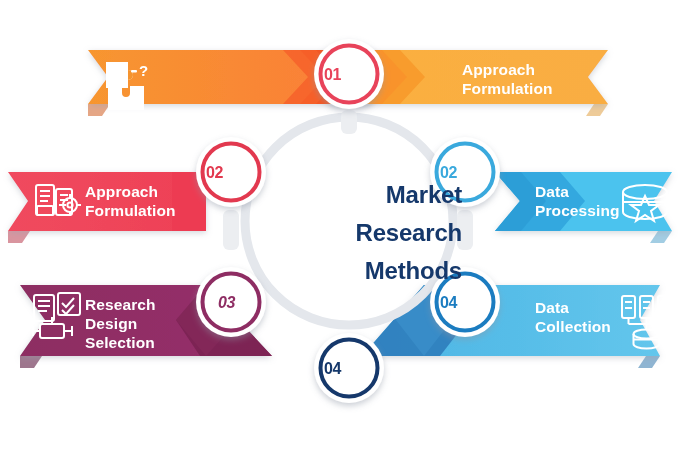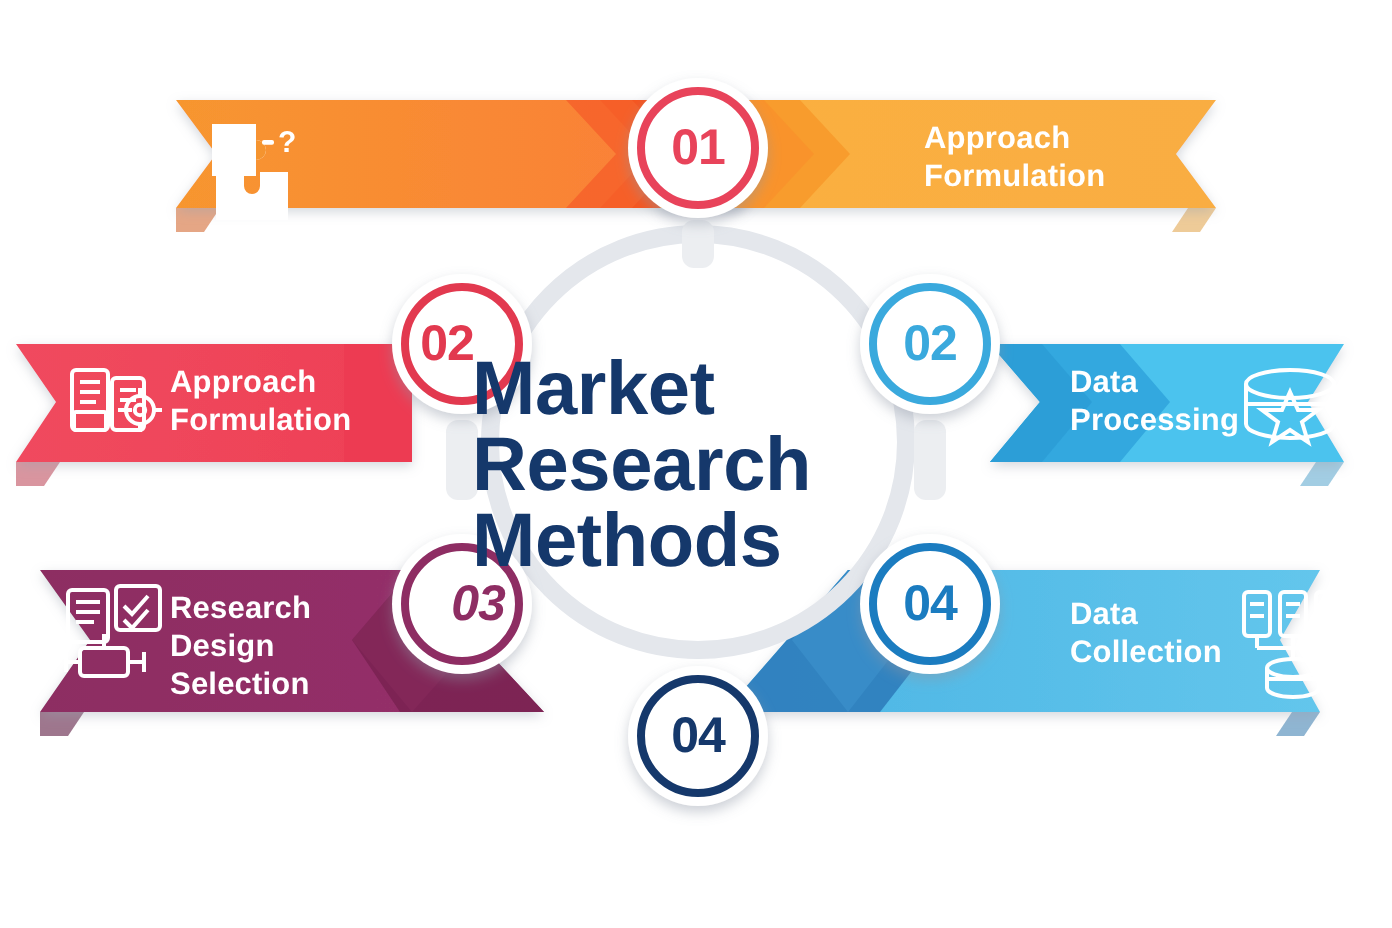--- a/index.html
+++ b/index.html
@@ -38,35 +38,34 @@
     white-space: pre-line;
   }
   .ribbon-label.left { text-align: left; }
   .ribbon-label.right { text-align: left; }
 
   .center-title {
     position: absolute;
     left: 236px;
     top: 176px;
     width: 226px;
-    text-align: left;
+    text-align: right;
     color: #15386b;
     font-weight: bold;
-    font-size: 38px;
+    font-size: 24px;
     line-height: 38px;
     white-space: pre-line;
     letter-spacing: -0.2px;
   }
 
   .badge-num {
     position: absolute;
     font-weight: bold;
-    font-size: 25px;
+    font-size: 16px;
     line-height: 25px;
-    text-align: center;
     letter-spacing: -0.5px;
   }
 </style>
 </head>
 <body>
 
 <div id="stage">
 
   <svg class="layer" viewBox="0 0 696 464">
     <defs>

